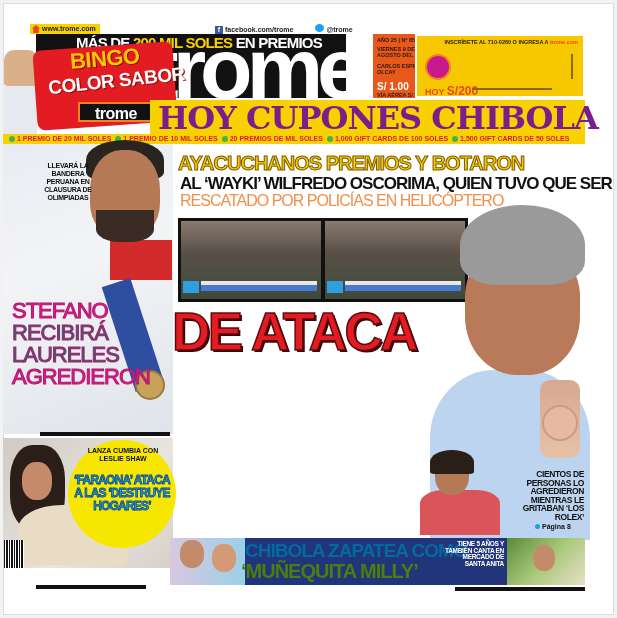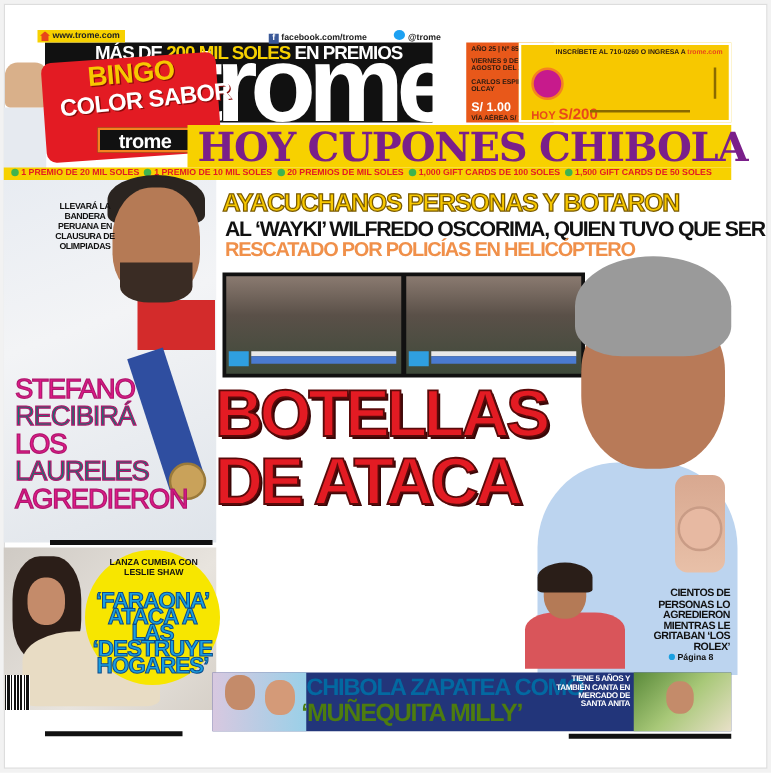--- a/index.html
+++ b/index.html
@@ -57,28 +57,28 @@
   .mag { color: #e0198a; }
   .yel { color: #0f766e; }
   .darkbar1 { left: 40px; top: 432px; width: 130px; height: 4px; background: #111; }
 
   .faraona-photo { left: 3px; top: 438px; width: 170px; height: 130px; background: linear-gradient(135deg,#cfcac4,#e8e4de 60%,#d6d0c8); overflow: hidden; }
   .f-hair { left: 10px; top: 445px; width: 55px; height: 85px; border-radius: 40%; background: #2b1e18; }
   .f-face { left: 22px; top: 462px; width: 30px; height: 38px; border-radius: 45%; background: #c48b6a; }
   .f-dress { left: 18px; top: 505px; width: 110px; height: 60px; background: #e8dcc4; border-radius: 40% 40% 10% 10%; }
   .f-circle { left: 68px; top: 440px; width: 108px; height: 108px; border-radius: 50%; background: #f7e600; }
   .f-lanza { left: 78px; top: 447px; width: 90px; font-size: 7px; font-weight: bold; text-align: center; line-height: 7.5px; color: #111; }
-  .f-head { left: 70px; top: 474px; width: 104px; font-size: 18px; font-weight: bold; text-align: center; line-height: 13px; color: #1a9fe0; -webkit-text-stroke: 0.8px #0d4a8a; letter-spacing: -0.8px; }
+  .f-head { left: 70px; top: 474px; width: 104px; font-size: 12px; font-weight: bold; text-align: center; line-height: 13px; color: #1a9fe0; -webkit-text-stroke: 0.8px #0d4a8a; letter-spacing: -0.8px; }
   .barcode { left: 4px; top: 540px; width: 20px; height: 28px; background: repeating-linear-gradient(90deg,#111 0 1px,#fff 1px 2px,#111 2px 4px,#fff 4px 5px); }
   .darkbar2 { left: 36px; top: 585px; width: 110px; height: 4px; background: #111; }
 
   
   .ayac { left: 178px; top: 152px; font-size: 20px; font-weight: bold; color: #f7c800; -webkit-text-stroke: 1px #7a5a00; letter-spacing: -1px; white-space: nowrap; }
   .sub1 { left: 180px; top: 174px; font-size: 17px; font-weight: bold; color: #111; letter-spacing: -1px; white-space: nowrap; }
-  .sub2 { left: 180px; top: 192px; font-size: 16px; font-weight: bold; color: #f0904a; letter-spacing: -1px; white-space: nowrap; }
+  .sub2 { left: 180px; top: 192px; font-size: 16px; font-weight: normal; color: #f0904a; letter-spacing: -1px; white-space: nowrap; }
   .photos { left: 178px; top: 218px; width: 290px; height: 84px; background: #111; }
   .ph { position: absolute; top: 3px; width: 140px; height: 78px; background: linear-gradient(180deg,#8a7a70 0%,#5a5048 40%,#3e4a3a 100%); overflow: hidden; }
   .ph .ticker { position: absolute; left: 20px; bottom: 8px; right: 4px; height: 6px; background: #4a7ad0; }
   .ph .ticker2 { position: absolute; left: 20px; bottom: 14px; right: 4px; height: 4px; background: #e8e8e8; }
   .ph .logo-s { position: absolute; left: 2px; bottom: 6px; width: 16px; height: 12px; background: #2f9fe0; }
   .big { left: 172px; top: 305px; font-size: 53px; line-height: 54px; font-weight: bold; color: #e31b23; -webkit-text-stroke: 1.5px #5a0a0a; letter-spacing: -2.5px; text-shadow: 2px 2px 0 #3a0606; }
   .big .l { display: block; white-space: nowrap; }
   .osc-hair { left: 460px; top: 205px; width: 125px; height: 80px; border-radius: 50% 50% 30% 30%; background: #9a9a9a; }
   .osc-face { left: 465px; top: 245px; width: 115px; height: 130px; border-radius: 40% 40% 45% 45%; background: #b87a58; }
   .osc-shirt { left: 430px; top: 370px; width: 160px; height: 170px; background: #bcd4ef; border-radius: 40% 40% 0 0; }
@@ -154,37 +154,36 @@
 <div class="abs jacket"></div>
 <div class="abs hair"></div>
 <div class="abs head"></div>
 <div class="abs beard"></div>
 <div class="abs ribbon"></div>
 <div class="abs medal"></div>
 <div class="abs stefano-cap">LLEVARÁ LA BANDERA PERUANA EN CLAUSURA DE OLIMPIADAS</div>
 <div class="abs stefano-head">
   <span class="l mag">STEFANO</span>
   <span class="l yel">RECIBIRÁ</span>
-  <span class="l mag">LOS</span>
   <span class="l yel">LAURELES</span>
   <span class="l mag">AGREDIERON</span>
 </div>
 <div class="abs darkbar1"></div>
 
 <div class="abs faraona-photo"></div>
 <div class="abs f-hair"></div>
 <div class="abs f-face"></div>
 <div class="abs f-dress"></div>
 <div class="abs f-circle"></div>
 <div class="abs f-lanza">LANZA CUMBIA CON LESLIE SHAW</div>
 <div class="abs f-head">‘FARAONA’ ATACA A LAS ‘DESTRUYE HOGARES’</div>
 <div class="abs barcode"></div>
 <div class="abs darkbar2"></div>
 
-<div class="abs ayac">AYACUCHANOS PERSONAS Y BOTARON</div>
+<div class="abs ayac">AYACUCHANOS PREMIOS Y BOTARON</div>
 <div class="abs sub1">AL ‘WAYKI’ WILFREDO OSCORIMA, QUIEN TUVO QUE SER</div>
 <div class="abs sub2">RESCATADO POR POLICÍAS EN HELICÓPTERO</div>
 <div class="abs photos">
   <div class="ph" style="left:3px">
       <div class="ticker2"></div>
       <div class="ticker"></div>
       <div class="logo-s"></div>
     </div>
   <div class="ph" style="left:147px">
       <div class="ticker2"></div>
@@ -196,21 +195,20 @@
 <div class="abs osc-shirt"></div>
 <div class="abs osc-face"></div>
 <div class="abs osc-hair"></div>
 <div class="abs watch"></div>
 <div class="abs watch-face"></div>
 <div class="abs dina-body"></div>
 <div class="abs dina-head"></div>
 <div class="abs dina-hair"></div>
 
 <div class="abs big">
-  <span class="l">BOTELLAS</span>
   <span class="l">DE ATACA</span>
 </div>
 <div class="abs cientos">CIENTOS DE PERSONAS LO AGREDIERON MIENTRAS LE GRITABAN ‘LOS ROLEX’</div>
 <div class="abs pagina"><span class="d"></span><span>Página 8</span></div>
 
 <div class="abs chib-bar"></div>
 <div class="abs chib-girl"></div>
 <div class="abs chib-g1"></div>
 <div class="abs chib-g2"></div>
 <div class="abs chib-t1">CHIBOLA ZAPATEA COMO</div>

